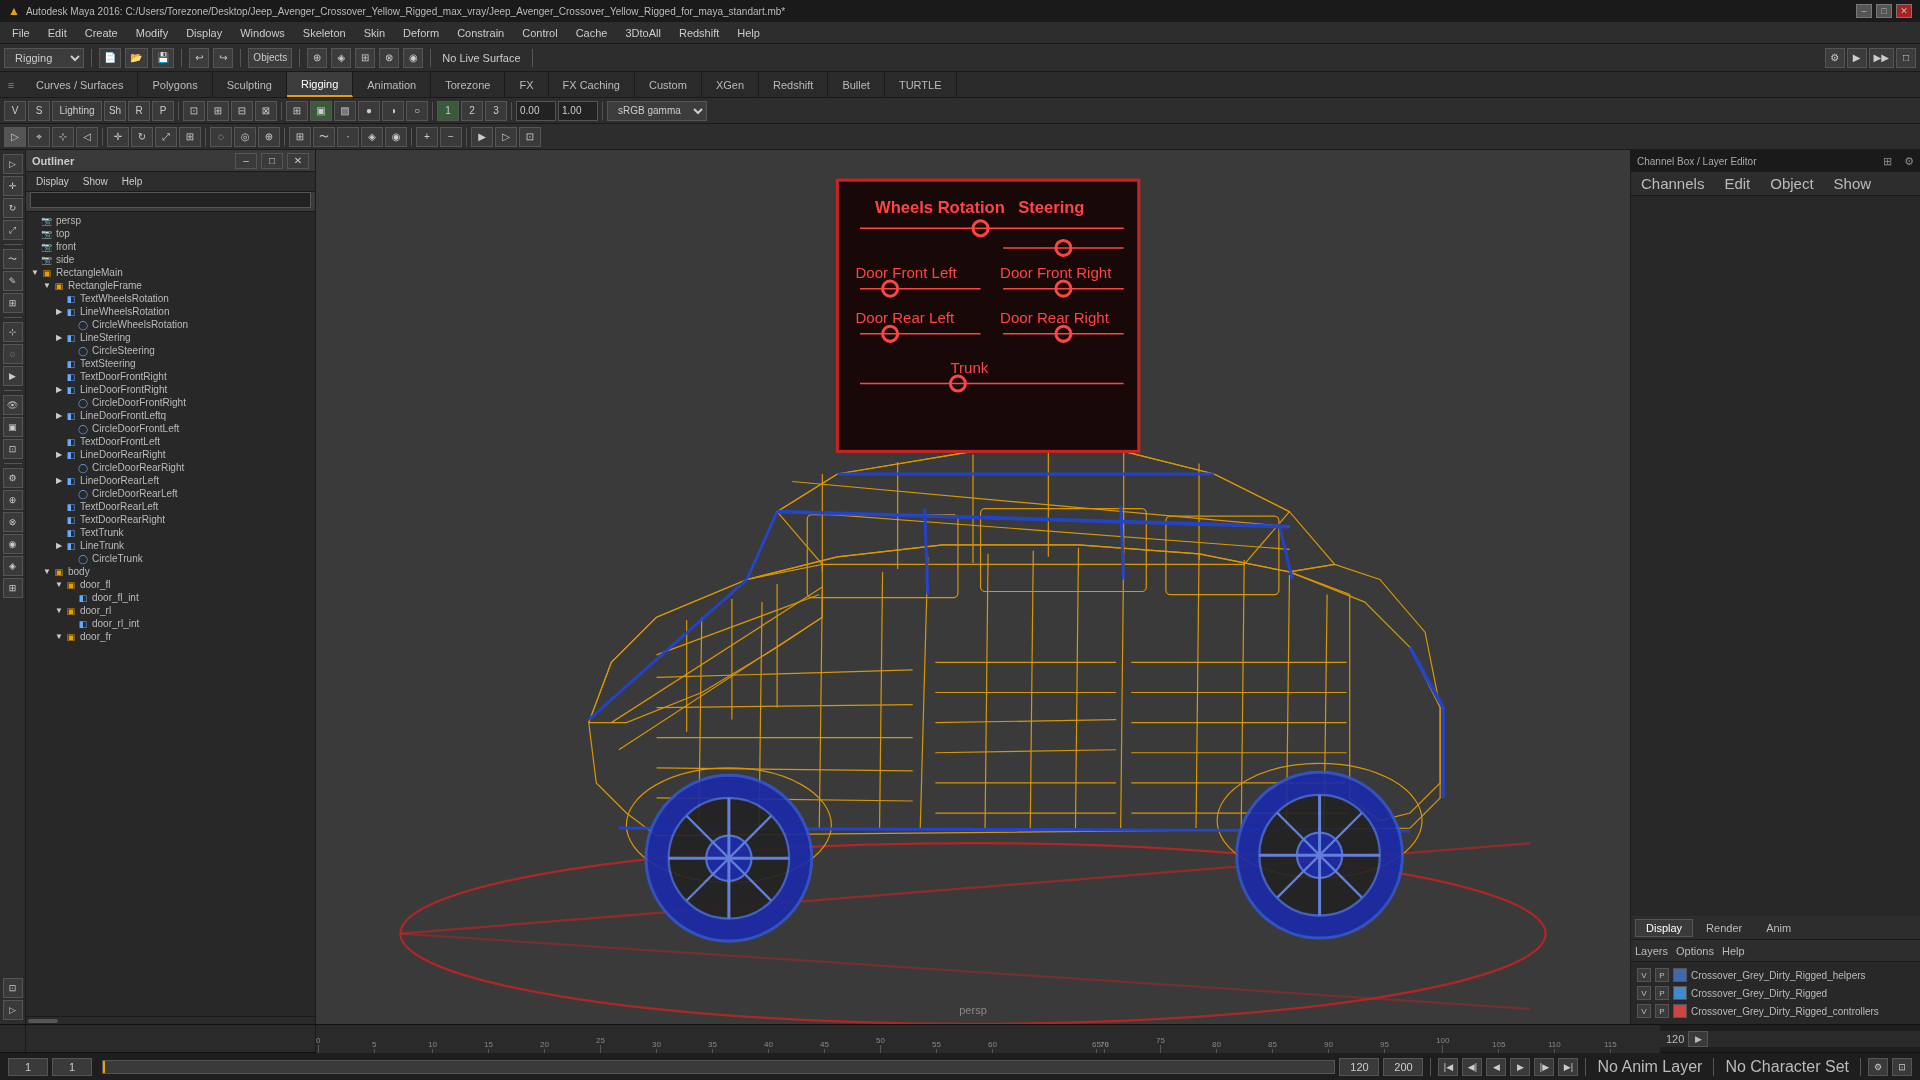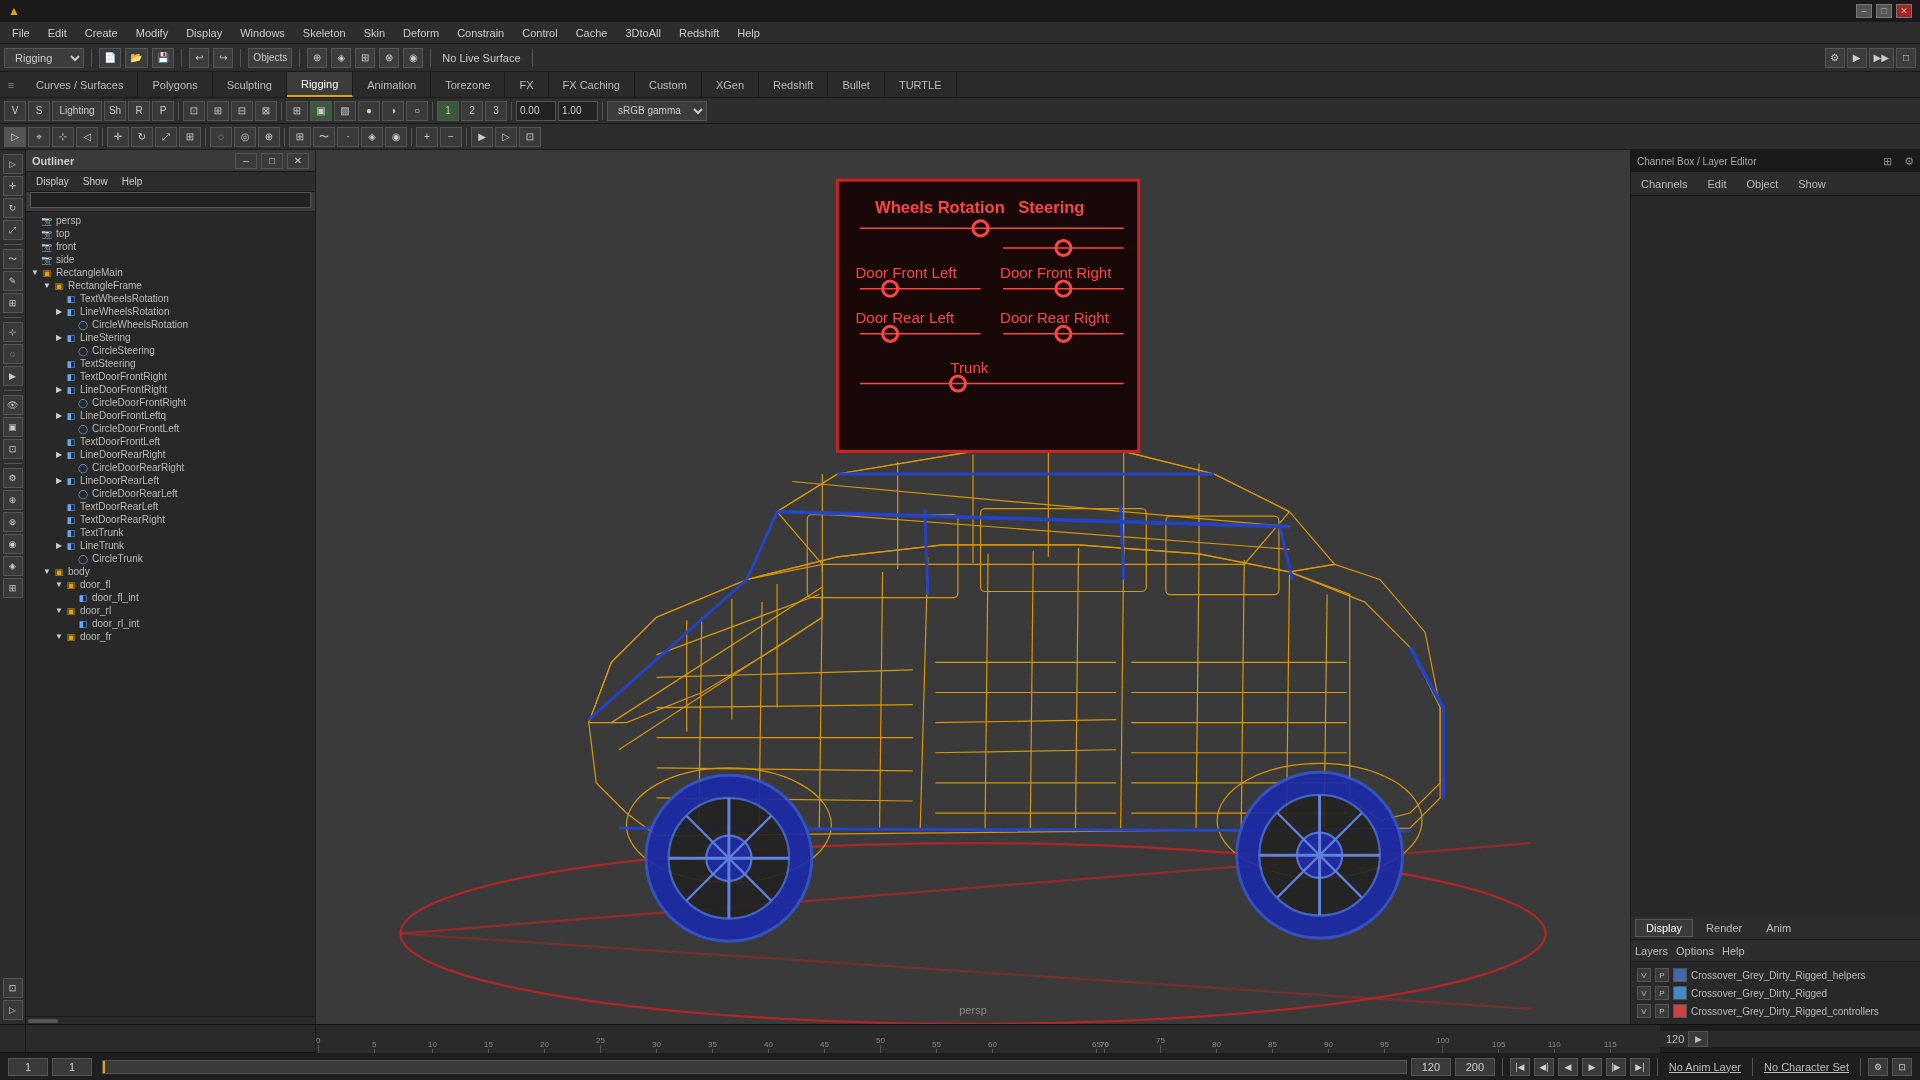--- a/index.html
+++ b/index.html
@@ -59,21 +59,21 @@
     .tree-item .mesh-icon { color: #6af; }
 
     
     #viewport { flex: 1; background: #3a3a3a; position: relative; overflow: hidden; }
     #viewport-label { position: absolute; bottom: 8px; left: 50%; transform: translateX(-50%); color: #888; font-size: 11px; }
 
     
     #right-panel { width: 290px; background: #2d2d2d; border-left: 1px solid #1a1a1a; display: flex; flex-direction: column; }
     #right-panel-header { height: 22px; background: #1a1a1a; display: flex; align-items: center; padding: 0 6px; gap: 8px; }
     #channel-tabs { height: 24px; background: #2d2d2d; display: flex; align-items: center; padding: 0 4px; gap: 8px; border-bottom: 1px solid #1a1a1a; }
-    .ch-tab { color: #bbb; font-size: 11px; cursor: pointer; padding: 2px 6px; }
+    .ch-tab { color: #bbb; font-size: 15px; cursor: pointer; padding: 2px 6px; }
     #channel-content { flex: 1; background: #282828; }
     #display-tabs { height: 24px; background: #2d2d2d; display: flex; align-items: center; padding: 0 4px; gap: 2px; border-bottom: 1px solid #1a1a1a; }
     .disp-tab { padding: 2px 10px; cursor: pointer; color: #bbb; font-size: 11px; border: 1px solid transparent; }
     .disp-tab.active { background: #3a3a3a; border-color: #555; color: #fff; }
     #layers-sub-tabs { height: 22px; background: #2d2d2d; display: flex; align-items: center; padding: 0 4px; gap: 8px; border-bottom: 1px solid #1a1a1a; }
     .layers-sub-tab { color: #bbb; font-size: 11px; cursor: pointer; }
     #layers-list { background: #282828; padding: 4px 0; }
     .layer-row { display: flex; align-items: center; padding: 2px 6px; gap: 4px; font-size: 10px; color: #bbb; }
     .layer-vp { width: 14px; height: 14px; background: #3a3a3a; border: 1px solid #555; display: flex; align-items: center; justify-content: center; font-size: 8px; cursor: pointer; }
     .layer-color { width: 14px; height: 14px; border: 1px solid #555; }
@@ -84,35 +84,36 @@
     #timeline-ruler { flex: 1; height: 28px; background: #2a2a2a; position: relative; overflow: hidden; }
     .tl-tick { position: absolute; bottom: 0; height: 100%; display: flex; flex-direction: column; justify-content: flex-end; align-items: center; }
     .tl-line { width: 1px; background: #555; }
     .tl-num { font-size: 8px; color: #888; }
     #timeline-end { width: 260px; background: #2a2a2a; display: flex; align-items: center; gap: 4px; padding: 0 6px; font-size: 11px; color: #bbb; }
 
     
     #playback-bar { height: 28px; background: #1e1e1e; border-top: 1px solid #111; display: flex; align-items: center; gap: 4px; padding: 0 8px; }
     .pb-num { background: #3a3a3a; border: 1px solid #555; color: #ccc; font-size: 11px; padding: 2px 6px; min-width: 40px; text-align: center; }
     .pb-btn { width: 20px; height: 18px; background: #3a3a3a; border: 1px solid #555; display: flex; align-items: center; justify-content: center; cursor: pointer; font-size: 9px; color: #ccc; }
-    .pb-text { font-size: 11px; color: #bbb; padding: 0 4px; text-decoration: underline; }
+    .pb-text { font-size: 16px; color: #bbb; padding: 0 4px; }
 
     
     ::-webkit-scrollbar { width: 8px; height: 8px; }
     ::-webkit-scrollbar-track { background: #2a2a2a; }
     ::-webkit-scrollbar-thumb { background: #555; }
 
     
     #car-svg { position: absolute; top: 0; left: 0; width: 100%; height: 100%; }
   </style>
 </head>
 <body>
 
 <div id="titlebar">
   <span style="margin-right:6px;color:#e8a000;font-size:12px;">▲</span>
+  <span style="font-size:10px;">Autodesk Maya 2016: C:/Users/Torezone/Desktop/Jeep_Avenger_Crossover_Yellow_Rigged_max_vray/Jeep_Avenger_Crossover_Yellow_Rigged_for_maya_standart.mb*</span>
   <div class="win-btns" style="margin-left:auto;">
     <div class="win-btn">–</div>
     <div class="win-btn">□</div>
     <div class="win-btn" style="background:#aa2222;">✕</div>
   </div>
 </div>
 
 <div id="menubar">
   <span class="menu-item">File</span>
   <span class="menu-item">Edit</span>

